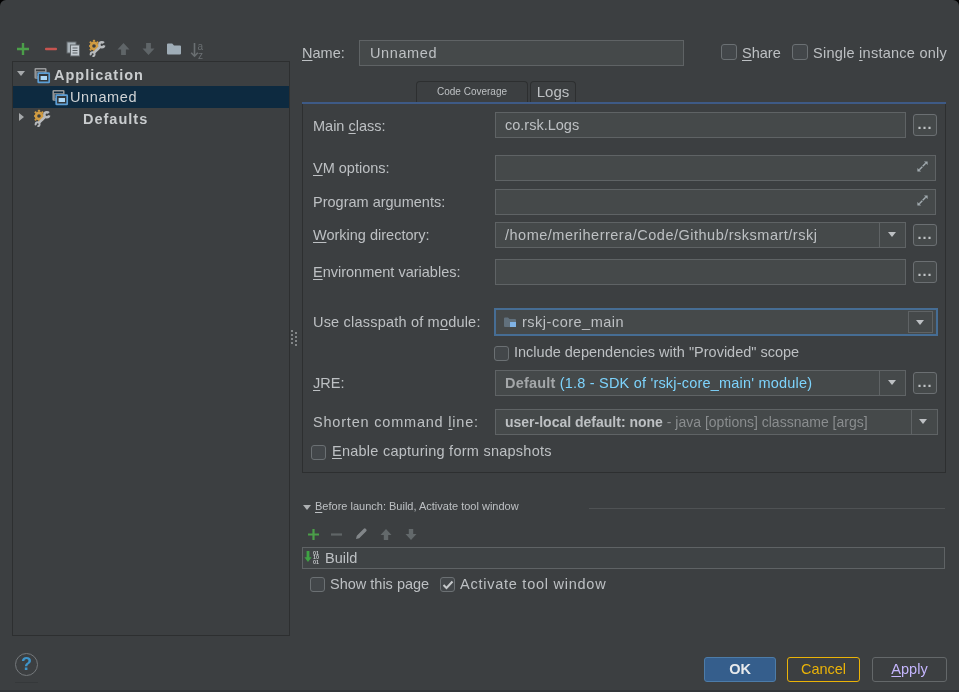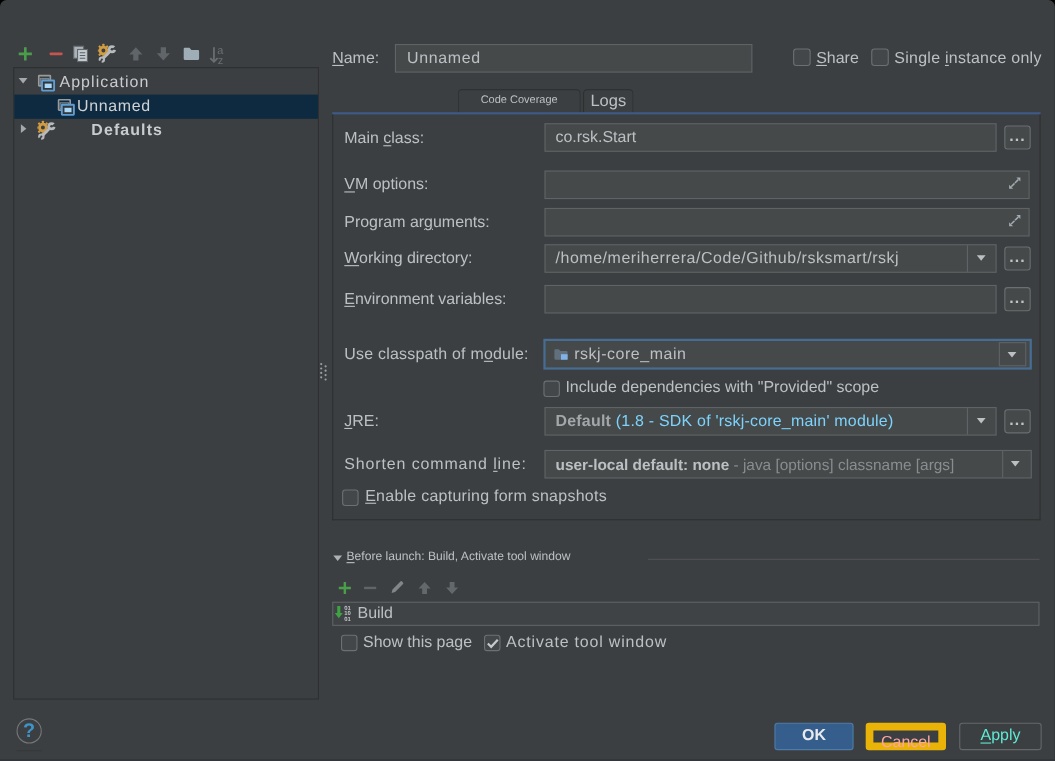--- a/index.html
+++ b/index.html
@@ -95,21 +95,21 @@
 
     <div style="position:absolute;left:13px;top:86px;width:276px;height:22px;background:#0d2a40;"></div>
 
     <div style="position:absolute;left:17px;top:71px;width:0;height:0;border-left:4.5px solid transparent;border-right:4.5px solid transparent;border-top:5.5px solid #a6a9ab;"></div>
     <svg class="arrowbox" style="left:34px;top:67px;" width="17" height="17" viewBox="0 0 17 17">
         <rect x="1.2" y="1.7" width="10.6" height="9.4" rx="0.5" fill="none" stroke="#989a9c" stroke-width="1.5"></rect>
         <path d="M2.6 4.6 h7.8 v5 H2.6 Z" fill="none" stroke="#7e8284" stroke-width="1.2"></path>
         <rect x="4.2" y="6.2" width="11" height="9.2" rx="0.5" fill="#33373a" stroke="#5c9fd6" stroke-width="1.7"></rect>
         <rect x="6.6" y="9" width="6.4" height="4" fill="#abd7f6"></rect>
       </svg>
-    <div class="lbl" style="left:54px;top:67px;font-weight:normal;color:#c9ccce;letter-spacing:1px;">Application</div>
+    <div class="lbl" style="left:54px;top:67px;font-weight:bold;color:#c9ccce;letter-spacing:1px;">Application</div>
 
     <svg class="arrowbox" style="left:52px;top:89px;" width="17" height="17" viewBox="0 0 17 17">
         <rect x="1.2" y="1.7" width="10.6" height="9.4" rx="0.5" fill="none" stroke="#989a9c" stroke-width="1.5"></rect>
         <path d="M2.6 4.6 h7.8 v5 H2.6 Z" fill="none" stroke="#7e8284" stroke-width="1.2"></path>
         <rect x="4.2" y="6.2" width="11" height="9.2" rx="0.5" fill="#33373a" stroke="#5c9fd6" stroke-width="1.7"></rect>
         <rect x="6.6" y="9" width="6.4" height="4" fill="#abd7f6"></rect>
       </svg>
     <div class="lbl" style="left:70px;top:89px;color:#d0d3d5;letter-spacing:0.6px;">Unnamed</div>
 
     <div style="position:absolute;left:19px;top:113px;width:0;height:0;border-top:4.5px solid transparent;border-bottom:4.5px solid transparent;border-left:5.5px solid #a6a9ab;"></div>
@@ -162,21 +162,21 @@
   <div style="position:absolute;left:416px;top:81px;width:112px;height:22px;background:#3c3f41;border:1px solid #2d2f30;border-bottom:none;border-radius:4px 4px 0 0;box-sizing:border-box;text-align:center;line-height:19px;color:#bdc0c3;font-size:10px;">Code Coverage</div>
   <div style="position:absolute;left:530px;top:81px;width:46px;height:22px;background:#3c3f41;border:1px solid #2d2f30;border-bottom:none;border-radius:4px 4px 0 0;box-sizing:border-box;text-align:center;line-height:19px;color:#bdc0c3;font-size:15px;">Logs</div>
   <div style="position:absolute;left:302px;top:102px;width:644px;height:2px;background:#3e5a86;"></div>
 
   <div style="position:absolute;left:302px;top:104px;width:644px;height:369px;border:1px solid #2d2f30;border-top:none;box-sizing:border-box;"></div>
 
   <div id="form">
 
     <div class="lbl" style="left:313px;top:118px;">Main <u>c</u>lass:</div>
     <div class="fld" style="left:495px;top:112px;width:411px;height:26px;"></div>
-    <div class="fldtxt" style="left:505px;top:117px;">co.rsk.Start</div>
+    <div class="fldtxt" style="left:505px;top:117px;">co.rsk.Logs</div>
     <div class="dots" style="left:913px;top:114px;">...</div>
 
     <div class="lbl" style="left:313px;top:160px;"><u>V</u>M options:</div>
     <div class="fld" style="left:495px;top:155px;width:441px;height:26px;"></div>
     <svg class="arrowbox" style="left:916px;top:160px;" width="13" height="13" viewBox="0 0 13 13">
         <g stroke="#a2abb0" stroke-width="1.4" fill="#a2abb0">
           <path d="M6.7 6.3 L9.7 3.3" fill="none"></path>
           <path d="M11.6 1.4 L11.6 5.0 L8.0 1.4 Z" stroke="none"></path>
           <path d="M6.3 6.7 L3.3 9.7" fill="none"></path>
           <path d="M1.4 11.6 L1.4 8.0 L5.0 11.6 Z" stroke="none"></path>
@@ -271,18 +271,18 @@
     <svg class="arrowbox" style="left:442px;top:579px;" width="12" height="12" viewBox="0 0 12 12">
         <path d="M1.5 6 L4.5 9 L10.5 2.5" stroke="#c6c9cb" stroke-width="2" fill="none"></path>
       </svg>
     <div class="lbl" style="left:460px;top:576px;letter-spacing:0.75px;">Activate tool window</div>
   </div>
 
   <div id="bottom">
     <div style="position:absolute;left:15px;top:653px;width:23px;height:23px;border:1.5px solid #74787b;border-radius:50%;box-sizing:border-box;"></div>
     <div style="position:absolute;left:15px;top:653px;width:23px;height:23px;text-align:center;line-height:23px;color:#3e94c9;font-weight:bold;font-size:18px;">?</div>
     <div style="position:absolute;left:704px;top:657px;width:72px;height:25px;background:#355e8c;border:1px solid #4d7ca8;border-radius:3px;box-sizing:border-box;text-align:center;line-height:23px;color:#e8eaec;font-weight:bold;">OK</div>
-    <div style="position:absolute;left:787px;top:657px;width:73px;height:25px;background:#3c3f41;border:7px solid #eab308;border-radius:3px;box-sizing:border-box;text-align:center;line-height:23px;color:#fca5a5;">Cancel</div>
-    <div style="position:absolute;left:872px;top:657px;width:75px;height:25px;background:#3c3f41;border:1px solid #64686a;border-radius:3px;box-sizing:border-box;text-align:center;line-height:23px;color:#5eead4;"><u>A</u>pply</div>
+    <div style="position:absolute;left:787px;top:657px;width:73px;height:25px;background:#3c3f41;border:1px solid #eab308;border-radius:3px;box-sizing:border-box;text-align:center;line-height:23px;color:#eab308;">Cancel</div>
+    <div style="position:absolute;left:872px;top:657px;width:75px;height:25px;background:#3c3f41;border:1px solid #64686a;border-radius:3px;box-sizing:border-box;text-align:center;line-height:23px;color:#c4b5fd;"><u>A</u>pply</div>
   </div>
 <div style="position:absolute;left:0;top:690px;width:959px;height:2px;background:#33363a;"></div>
     <div style="position:absolute;left:15px;top:682px;width:23px;height:1px;background:#35383a;"></div>
   </div>
 
 </body></html>

